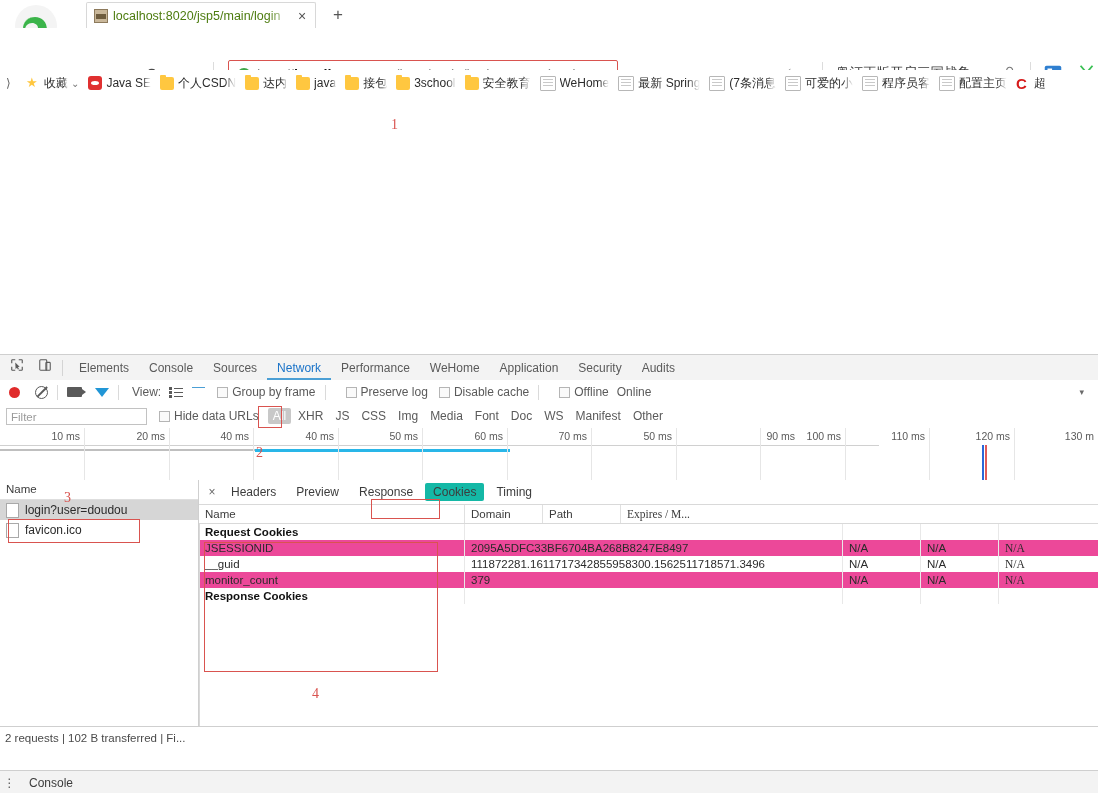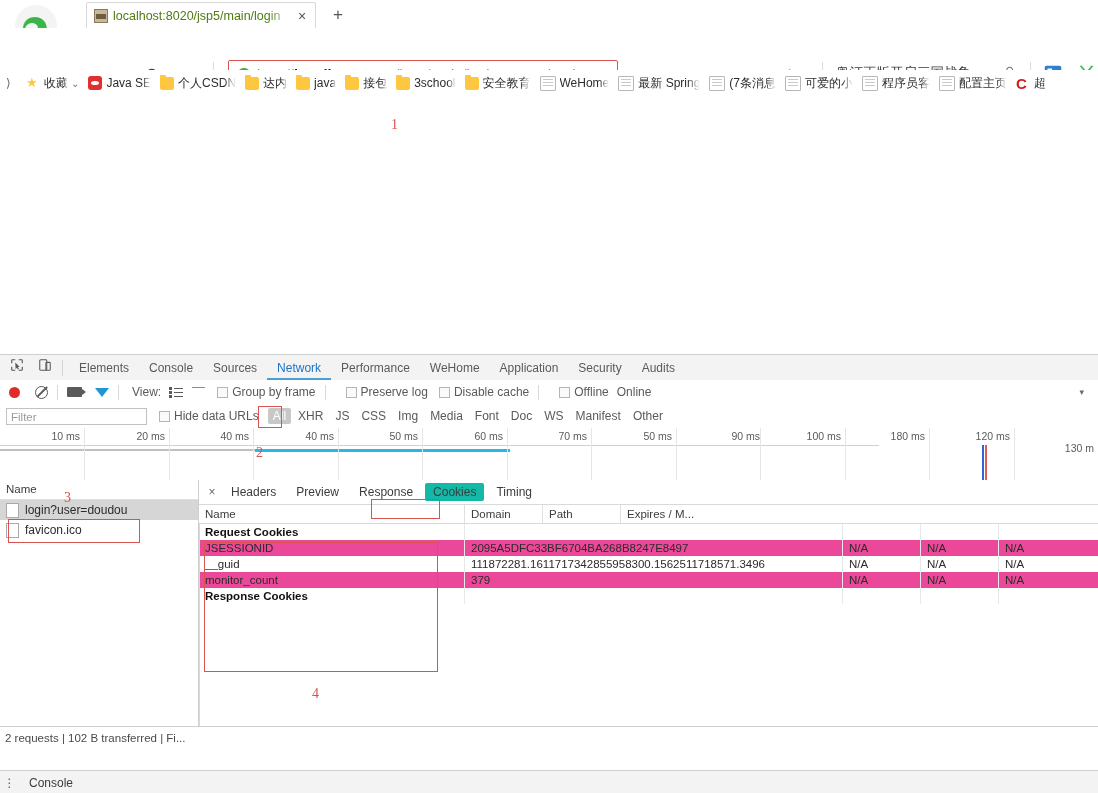--- a/index.html
+++ b/index.html
@@ -157,21 +157,21 @@
   .ck-h{padding-left:6px;line-height:18px;border-right:1px solid #e0e0e0;box-sizing:border-box;overflow:hidden;white-space:nowrap;}
   .ck-row{display:flex;height:16px;font-size:11.5px;color:#2b2b2b;}
   .ck-row.alt{background:#ec4899;}
   .ck-row.sect{font-weight:bold;color:#111;}
   .ck-c{padding-left:6px;line-height:16px;border-right:1px solid #e8e8e8;box-sizing:border-box;
     overflow:hidden;white-space:nowrap;}
   .w-name{width:266px;}
   .w-val{width:378px;}
   .w-dom{width:78px;}
   .w-path{width:78px;}
-  .w-exp{width:99px;border-right:none;}
+  .w-exp{width:99px;border-right:none;font-family:Liberation Serif, serif;}
   #ck-bodywrap{height:203px;border-bottom:1px solid #cfcfcf;position:relative;}
   #ck-leftline{position:absolute;left:0;top:0;width:1px;height:203px;background:#d9d9d9;}
   
   #nw-status{position:absolute;left:0;top:371px;width:198px;height:22px;border-top:1px solid #cfcfcf;
     border-right:1px solid #cfcfcf;background:#fff;font-size:11.5px;color:#4a4a4a;line-height:22px;padding-left:5px;
     white-space:nowrap;overflow:hidden;}
   #detail-bottom{position:absolute;left:199px;top:371px;width:899px;height:22px;border-top:1px solid #cfcfcf;background:#fff;}
   #drawer{position:absolute;left:0;top:770px;width:1098px;height:23px;background:#f3f3f3;
     border-top:1px solid #cfcfcf;display:flex;align-items:center;}
   #drawer-menu{width:20px;text-align:center;color:#5a5a5a;font-size:12px;letter-spacing:1px;flex:0 0 auto;}
@@ -374,25 +374,25 @@
   <div id="nw-overview">
     <div id="ov-ruler">
         <div class="ov-tick-lbl" style="left: 84px;">10 ms</div>
         <div class="ov-tick-lbl" style="left: 169px;">20 ms</div>
         <div class="ov-tick-lbl" style="left: 253px;">40 ms</div>
         <div class="ov-tick-lbl" style="left: 338px;">40 ms</div>
         <div class="ov-tick-lbl" style="left: 422px;">50 ms</div>
         <div class="ov-tick-lbl" style="left: 507px;">60 ms</div>
         <div class="ov-tick-lbl" style="left: 591px;">70 ms</div>
         <div class="ov-tick-lbl" style="left: 676px;">50 ms</div>
-        <div class="ov-tick-lbl" style="left: 764px;">90 ms</div>
+        <div class="ov-tick-lbl" style="left: 799px;">90 ms</div>
         <div class="ov-tick-lbl" style="left: 845px;">100 ms</div>
-        <div class="ov-tick-lbl" style="left: 929px;">180 ms</div>
+        <div class="ov-tick-lbl" style="left: 929px;">110 ms</div>
         <div class="ov-tick-lbl" style="left: 1014px;">120 ms</div>
-        <div class="ov-tick-lbl" style="left: 1098px; margin-top: 12px;">130 m</div>
+        <div class="ov-tick-lbl" style="left: 1098px;">130 m</div>
       </div>
     <div id="ov-band-grey" style="left:0;width:255px;"></div>
     <div id="ov-band-blue" style="left:255px;width:255px;"></div>
     <div class="ov-evt" style="left:982px;background:#2a66d8;"></div>
     <div class="ov-evt" style="left:985px;background:#e05a5a;"></div>
   <div class="ov-tick" style="left: 84px;"></div>
       <div class="ov-tick" style="left: 169px;"></div>
       <div class="ov-tick" style="left: 253px;"></div>
       <div class="ov-tick" style="left: 338px;"></div>
       <div class="ov-tick" style="left: 422px;"></div>

